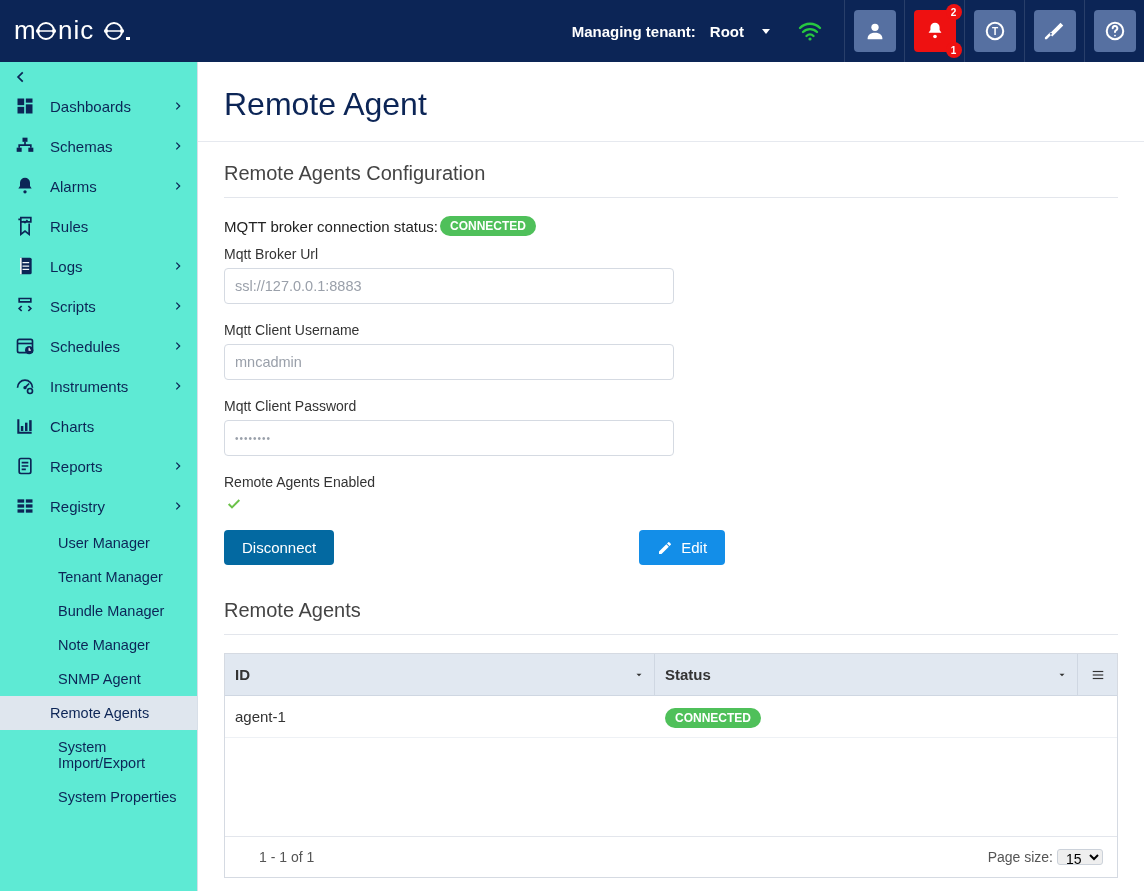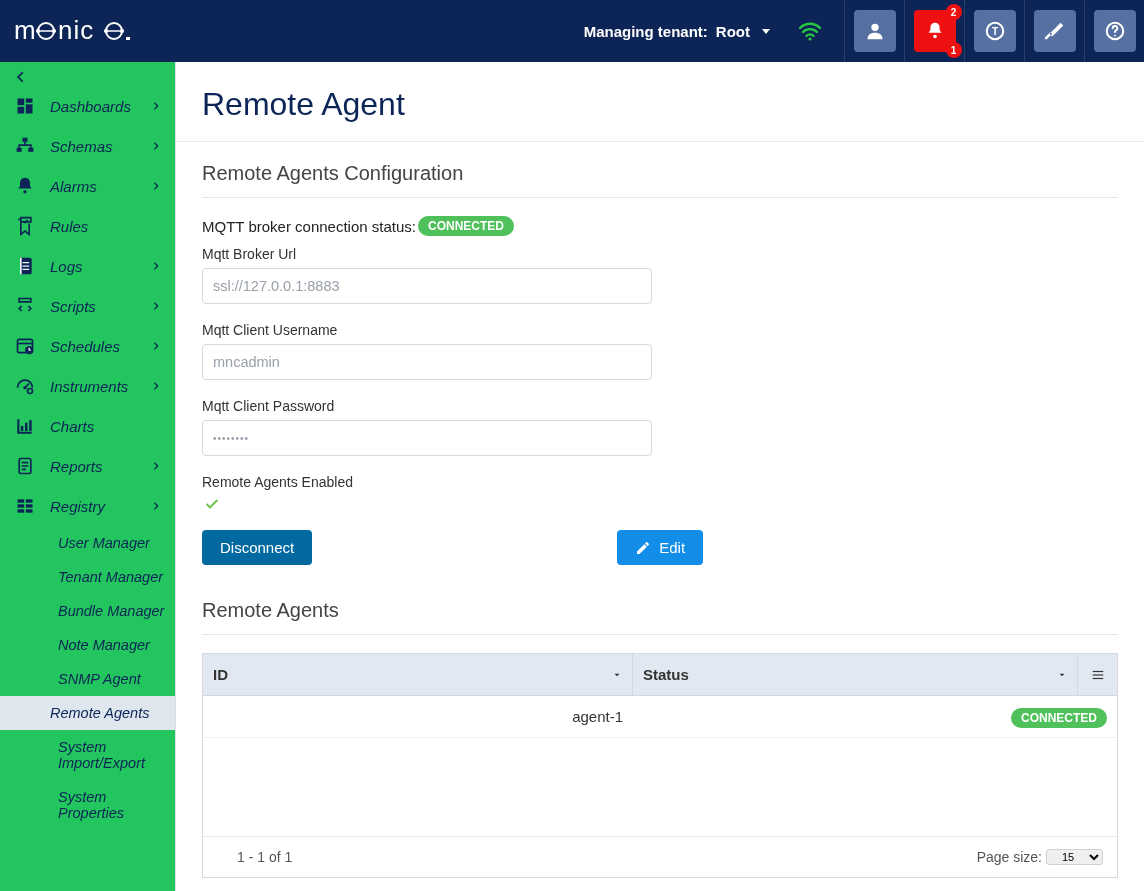--- a/index.html
+++ b/index.html
@@ -1,33 +1,33 @@
 <!DOCTYPE html>
 <html><head>
 <meta charset="utf-8">
 <style>
   * { box-sizing: border-box; margin: 0; padding: 0; font-family: Arial, Helvetica, sans-serif; }
   body { width: 1144px; height: 891px; background: #fff; overflow: hidden; }
 
   
   .topbar { height: 62px; background: #0c2556; display: flex; align-items: center; color: #fff; }
   .logo { margin-left: 14px; letter-spacing: 1px; display:flex; align-items:center; }
-  .tenant-block { margin-left: auto; display: flex; align-items: center; gap: 8px; font-size: 15px; font-weight:600; }
+  .tenant-block { margin-left: auto; display: flex; align-items: center; gap: 14px; font-size: 15px; font-weight:600; }
   .tenant-block .caret { width:0;height:0;border-left:4px solid transparent;border-right:4px solid transparent;border-top:5px solid #fff; margin-left:4px;}
   .wifi { margin: 0 22px 0 28px; }
   .toolbtns { display:flex; gap: 0; }
   .toolbtn { width:60px; height:62px; display:flex; align-items:center; justify-content:center; border-left:1px solid rgba(255,255,255,0.12); cursor:pointer;}
   .toolbtn .inner { background:#5670a1; width:42px;height:42px; border-radius:4px; display:flex;align-items:center;justify-content:center; position:relative;}
   .toolbtn .inner.alert { background:#e11; }
   .badge-tl { position:absolute; top:-6px; right:-6px; background:#e11; color:#fff; font-size:10px; border-radius:50%; width:16px;height:16px;display:flex;align-items:center;justify-content:center;font-weight:bold;}
   .badge-br { position:absolute; bottom:-6px; right:-6px; background:#e11; color:#fff; font-size:10px; border-radius:50%; width:16px;height:16px;display:flex;align-items:center;justify-content:center;font-weight:bold;}
 
   
   .layout { display:flex; height: calc(891px - 62px);}
-  .sidebar { width:176px; background:#22c55e; border-right:1px solid #d8dfe8; overflow-y:auto; position:relative;font-style:italic;}
+  .sidebar { width:198px; background:#5eead4; border-right:1px solid #d8dfe8; overflow-y:auto; position:relative;}
   .sidebar .collapse-chevron { width:100%; text-align:left; padding: 8px 14px 2px 14px; color:#0c2556;}
   .nav-item { display:flex; align-items:center; padding: 10px 14px; font-size:15px; color:#0c2556; cursor:pointer; gap:14px; }
   .nav-item .icon { width:22px; display:flex; justify-content:center;}
   .nav-item .chev { margin-left:auto; }
   .sub-items { padding-left: 50px; }
   .sub-item { font-size:14.5px; color:#0c2556; padding: 9px 8px; cursor:pointer; }
   .sub-item.active { background:#dfe6ee; font-weight:400; margin-left:-50px; padding-left:50px; }
 
   
   .main { flex:1; overflow-y:auto; background:#fff; }
@@ -50,29 +50,29 @@
 
   .agents-section { padding: 0 26px 20px 26px;}
   .table-wrap { border:1px solid #d5dae2; }
   .grid-header { display:flex; background:#e1e8f1; border-bottom:1px solid #cfd7e2; font-size:15px; color:#333; font-weight:600;}
   .grid-header .col { padding:12px 10px; display:flex; align-items:center;}
   .grid-header .col .drop { margin-left:auto; }
   .col-id { flex: 0 0 430px; border-right:1px solid #cfd7e2;}
   .col-status { flex:1;}
   .col-menu { flex: 0 0 40px; border-left:1px solid #cfd7e2; justify-content:center;}
   .grid-row { display:flex; border-bottom:1px solid #eef1f5; font-size:15px; color:#333;}
-  .grid-row .cell { padding:12px 10px;text-align:right;}
+  .grid-row .cell { padding:12px 10px;}
   .cell.id { flex:0 0 430px;}
   .cell.status { flex:1;}
   .cell .pill2 { background:#4fc05a; color:#fff; font-size:12px; font-weight:700; padding:3px 10px; border-radius:12px;}
   .grid-body-filler { height: 98px; }
   .grid-footer { display:flex; align-items:center; padding:12px 14px; border-top:1px solid #e3e6ec; font-size:14px; color:#555;}
   .grid-footer .count { margin-left: 20px;}
   .grid-footer .pager { margin-left:auto; display:flex; align-items:center; gap:4px;}
-  .grid-footer select { height:16px; border:1px solid #ccd2da; border-radius:3px; padding:0 11px; font-size:11px;}
+  .grid-footer select { height:16px; border:1px solid #ccd2da; border-radius:3px; padding:0 4px; font-size:14px;}
   svg { display:block;}
 </style>
 </head>
 <body>
 
 <div class="topbar">
   <div class="logo">
     <svg width="170" height="34" viewBox="0 0 170 34">
       <g fill="none" stroke="#fff" stroke-width="2.2">
         

